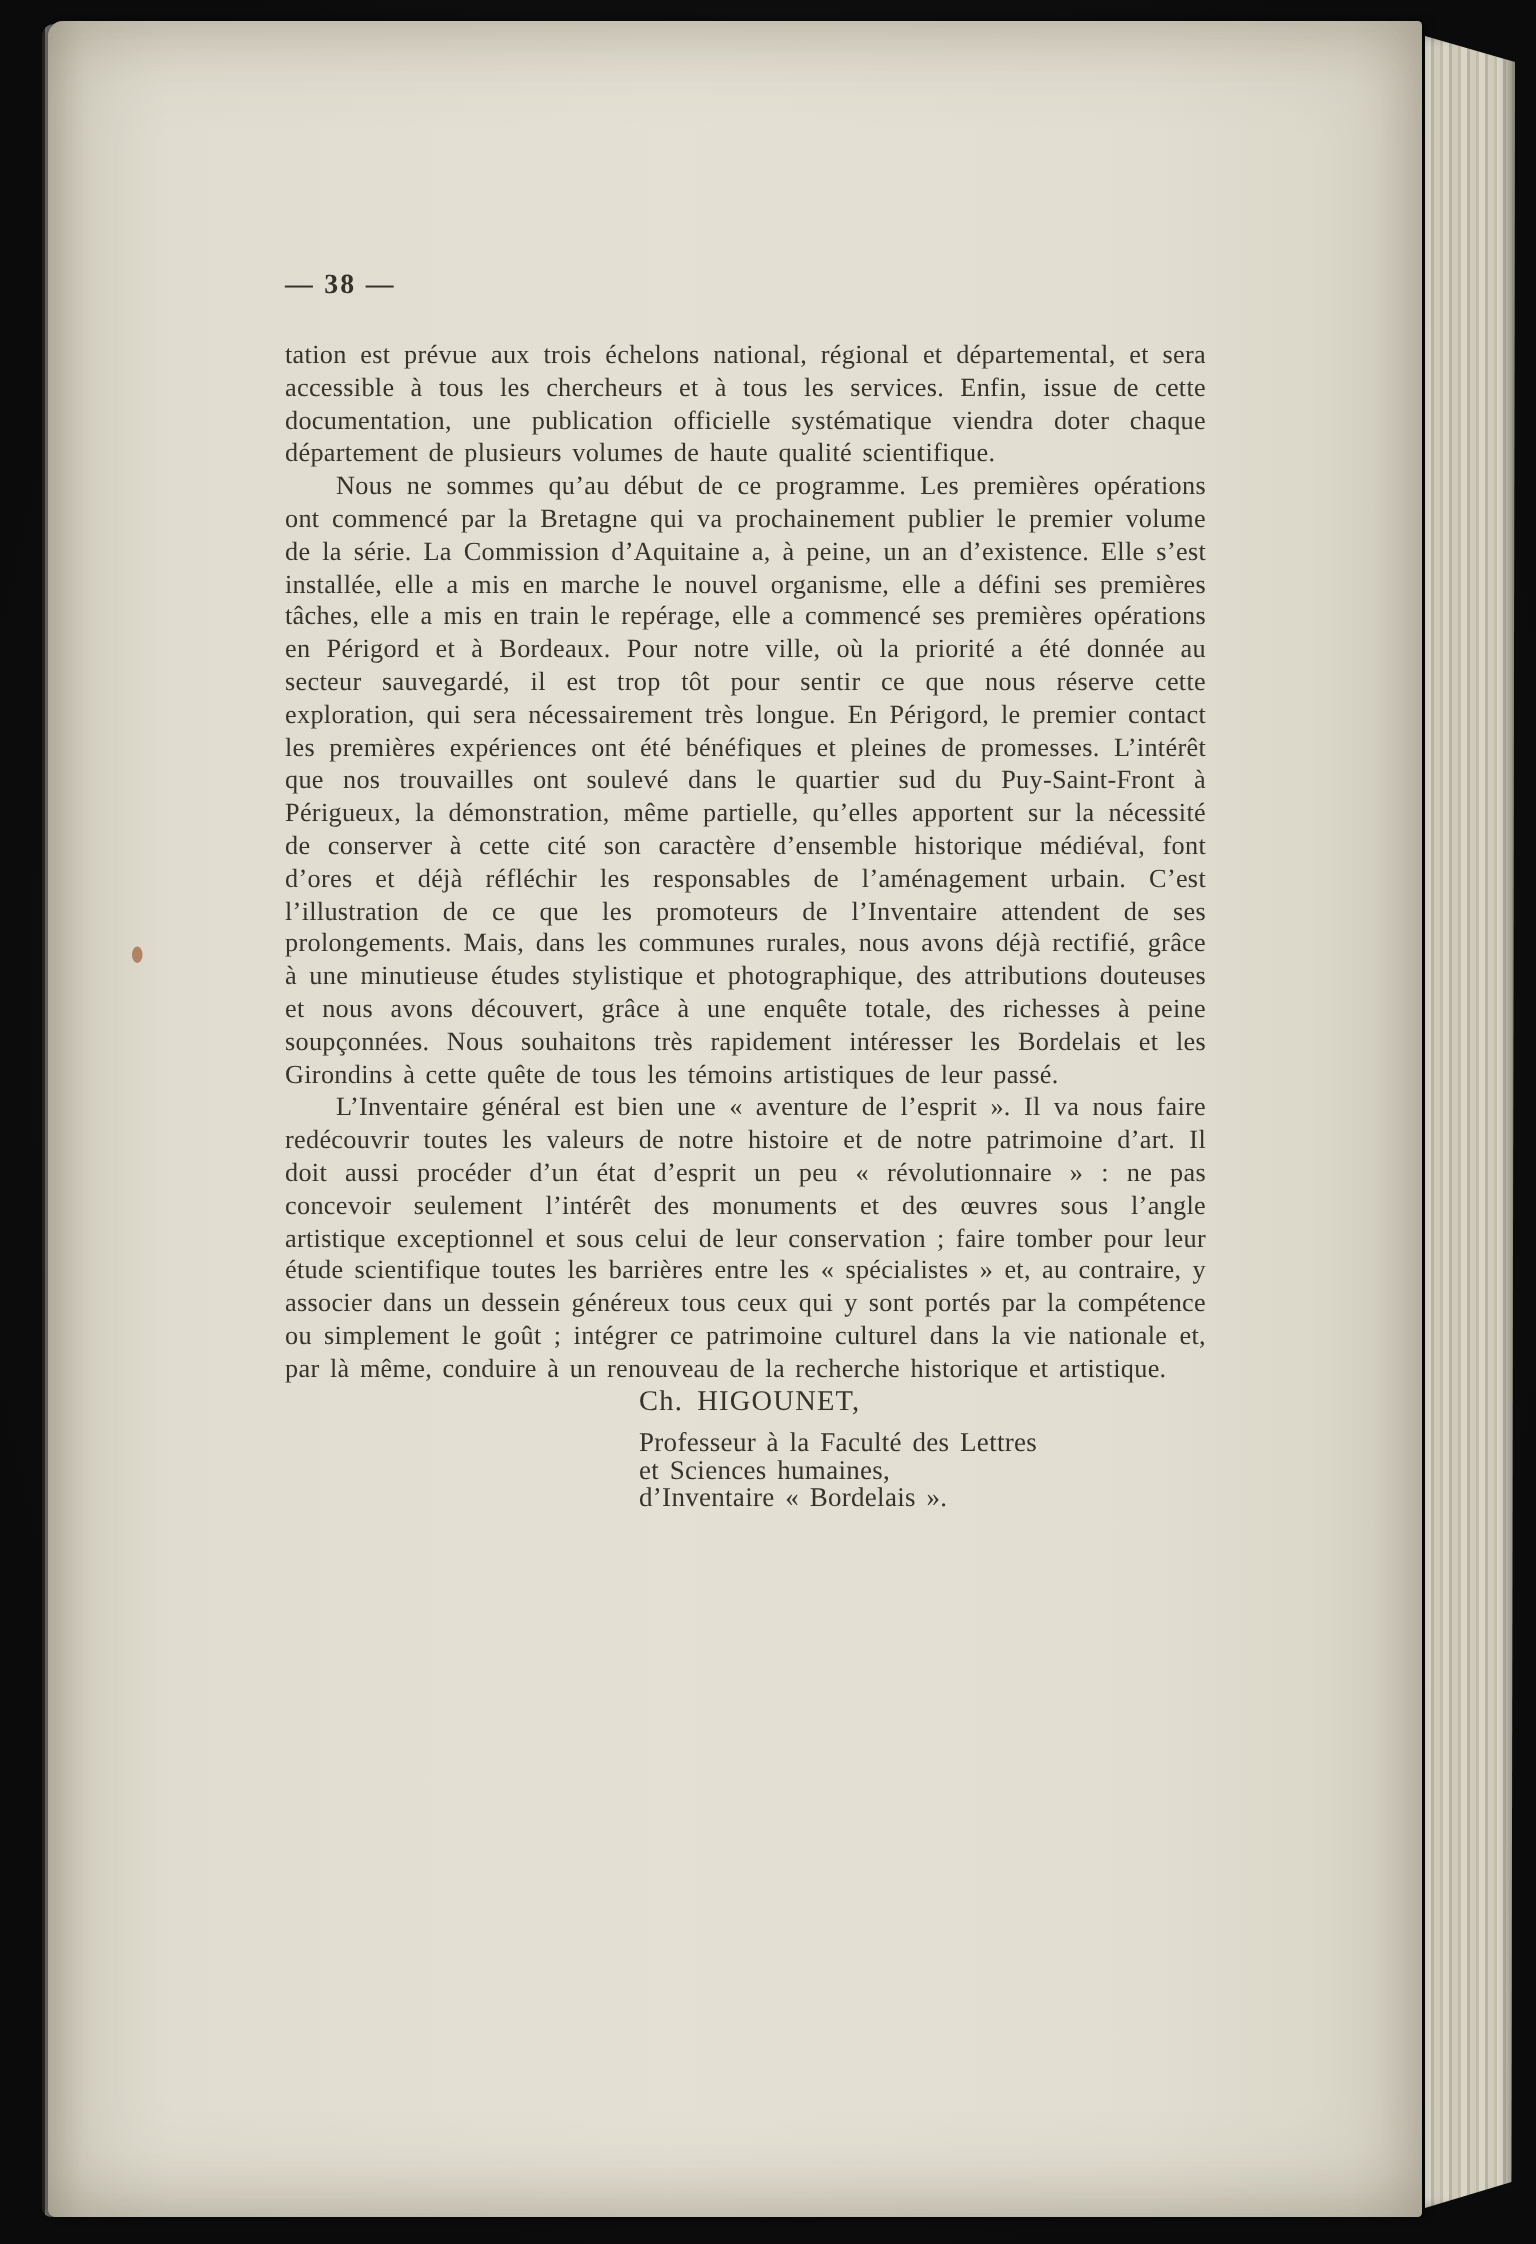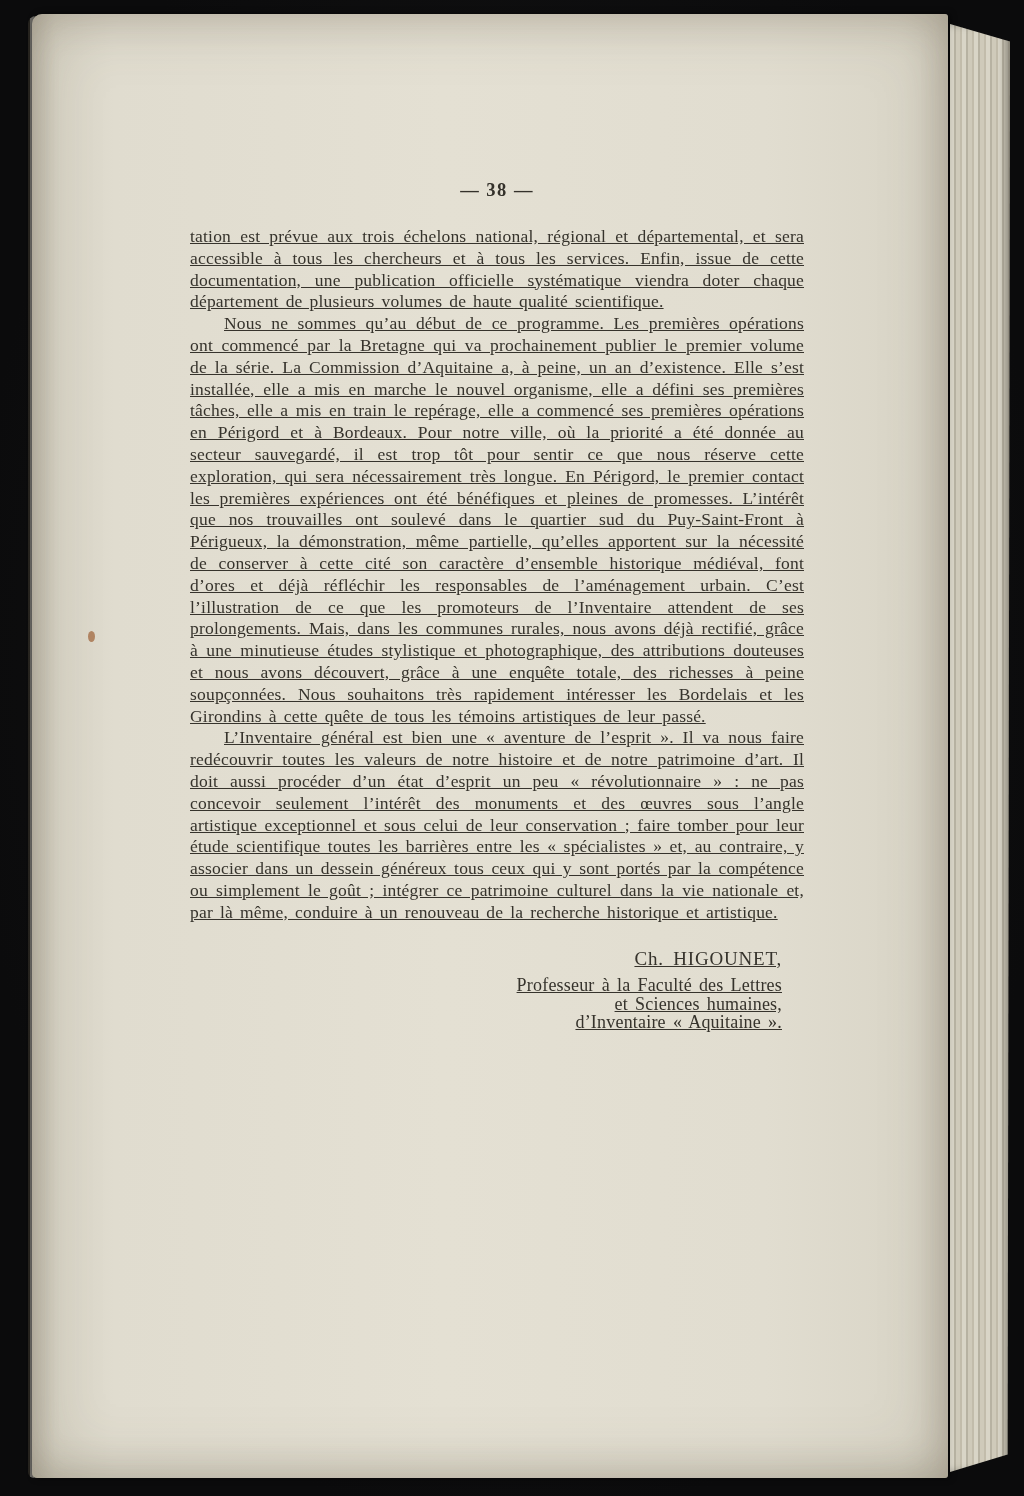--- a/index.html
+++ b/index.html
@@ -80,52 +80,49 @@
     height: 11px;
     border-radius: 50%;
     background: #a2683f;
     opacity: 0.75;
   }
   .page-number {
     position: absolute;
     top: 166px;
     left: 158px;
     width: 614px;
-    text-align: center;
+    text-align: left;
     font-size: 18.5px;
     font-weight: 700;
     letter-spacing: 1.5px;
     color: #34312b;
   }
   .text-block {
     position: absolute;
     top: 212px;
     left: 158px;
     width: 614px;
     color: #36332c;
     font-size: 17.5px;
     line-height: 21.8px;
     text-align: justify;
     letter-spacing: 0.2px;
     word-spacing: 2.4px;
   }
   .text-block p {
     margin: 0;
-    text-decoration: underline;
   }
   .text-block p.indent {
     text-indent: 34px;
   }
   .signature {
-    margin-top: 24px;
     margin-left: 236px;
     width: 356px;
-    text-align: right;
+    text-align: left;
     color: #36332c;
-    text-decoration: underline;
   }
   .sig-name {
     font-size: 19px;
     letter-spacing: 0.8px;
     word-spacing: 4px;
     margin-bottom: 7px;
   }
   .sig-line {
     font-size: 18px;
     line-height: 18.6px;
@@ -146,20 +143,20 @@
 
     <div class="text-block">
       <p>tation est prévue aux trois échelons national, régional et départemental, et sera accessible à tous les chercheurs et à tous les services. Enfin, issue de cette documentation, une publication officielle systématique viendra doter chaque département de plusieurs volumes de haute qualité scientifique.</p>
       <p class="indent">Nous ne sommes qu’au début de ce programme. Les premières opérations ont commencé par la Bretagne qui va prochainement publier le premier volume de la série. La Commission d’Aquitaine a, à peine, un an d’existence. Elle s’est installée, elle a mis en marche le nouvel organisme, elle a défini ses premières tâches, elle a mis en train le repérage, elle a commencé ses premières opérations en Périgord et à Bordeaux. Pour notre ville, où la priorité a été donnée au secteur sauvegardé, il est trop tôt pour sentir ce que nous réserve cette exploration, qui sera nécessairement très longue. En Périgord, le premier contact les premières expériences ont été bénéfiques et pleines de promesses. L’intérêt que nos trouvailles ont soulevé dans le quartier sud du Puy-Saint-Front à Périgueux, la démonstration, même partielle, qu’elles apportent sur la nécessité de conserver à cette cité son caractère d’ensemble historique médiéval, font d’ores et déjà réfléchir les responsables de l’aménagement urbain. C’est l’illustration de ce que les promoteurs de l’Inventaire attendent de ses prolongements. Mais, dans les communes rurales, nous avons déjà rectifié, grâce à une minutieuse études stylistique et photographique, des attributions douteuses et nous avons découvert, grâce à une enquête totale, des richesses à peine soupçonnées. Nous souhaitons très rapidement intéresser les Bordelais et les Girondins à cette quête de tous les témoins artistiques de leur passé.</p>
       <p class="indent">L’Inventaire général est bien une « aventure de l’esprit ». Il va nous faire redécouvrir toutes les valeurs de notre histoire et de notre patrimoine d’art. Il doit aussi procéder d’un état d’esprit un peu « révolutionnaire » : ne pas concevoir seulement l’intérêt des monuments et des œuvres sous l’angle artistique exceptionnel et sous celui de leur conservation ; faire tomber pour leur étude scientifique toutes les barrières entre les « spécialistes » et, au contraire, y associer dans un dessein généreux tous ceux qui y sont portés par la compétence ou simplement le goût ; intégrer ce patrimoine culturel dans la vie nationale et, par là même, conduire à un renouveau de la recherche historique et artistique.</p>
 
       <div class="signature">
         <div class="sig-name">Ch. HIGOUNET,</div>
         <div class="sig-line">Professeur à la Faculté des Lettres</div>
         <div class="sig-line">et Sciences humaines,</div>
-        <div class="sig-line">d’Inventaire « Aquitaine ».</div>
+        <div class="sig-line">d’Inventaire « Bordelais ».</div>
       </div>
     </div>
   </div>
 
   <div class="right-stack"></div>
 
 </div>
 
 </body></html>

